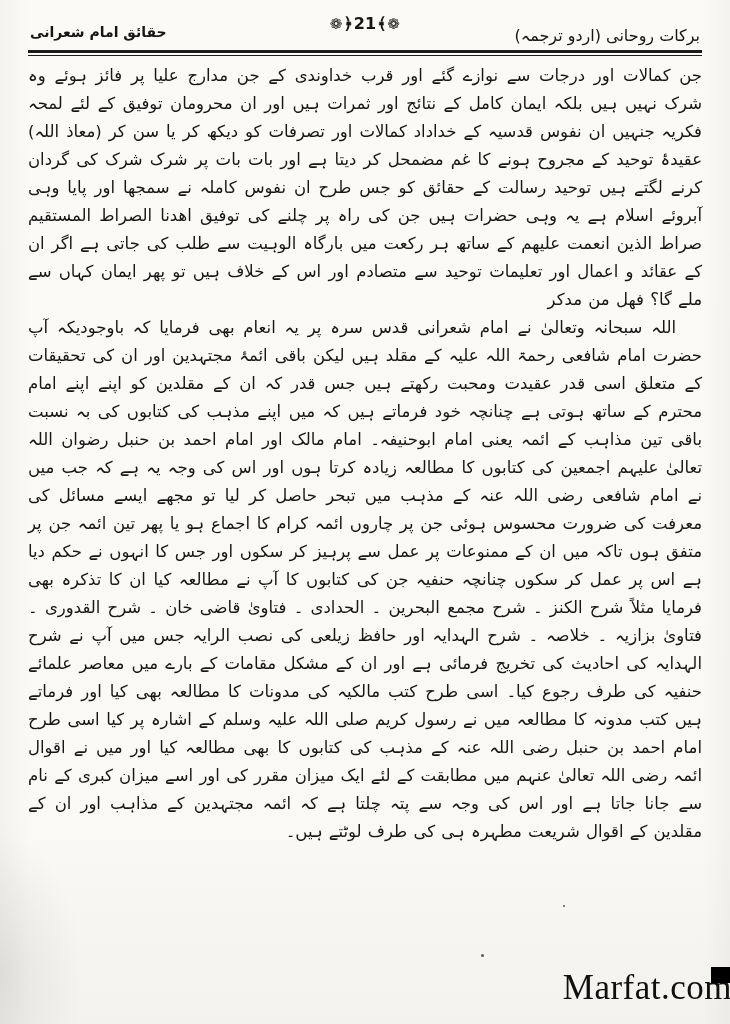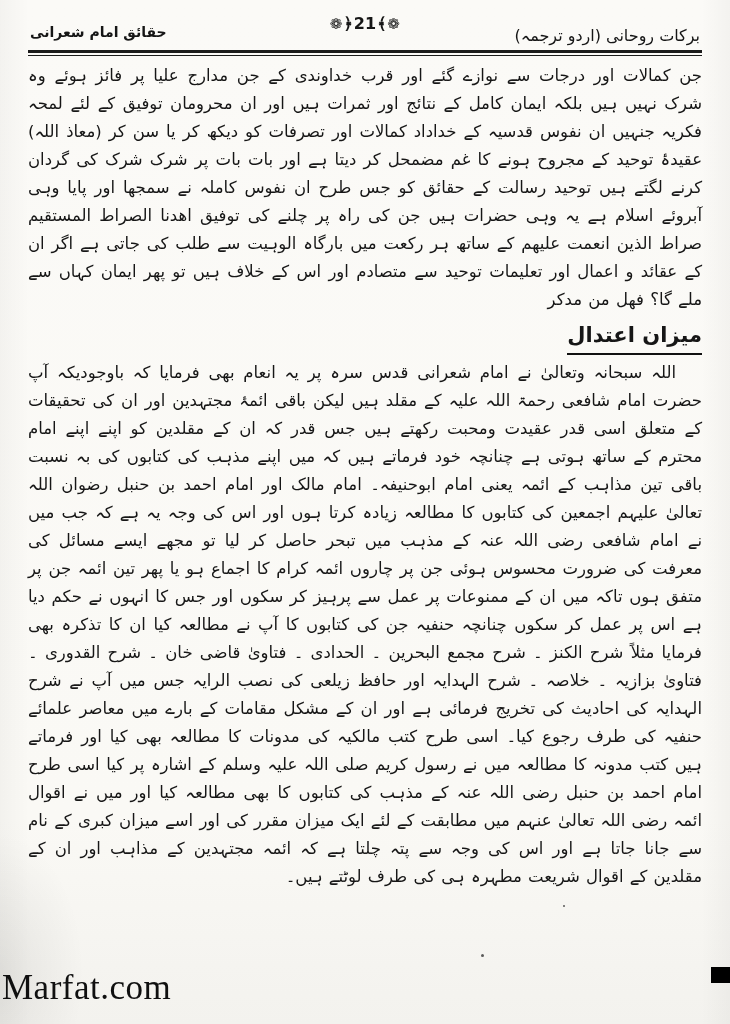--- a/index.html
+++ b/index.html
@@ -71,21 +71,21 @@
     display: inline-block;
     font-size: 21px; font-weight: bold;
     padding-bottom: 3px;
     border-bottom: 2px solid #111;
     line-height: 30px;
   }
 
   
   .watermark-row {
     position: absolute; left: 0; right: 0; top: 968px;
-    text-align: left;
+    text-align: right;
   }
   .watermark {
     display: inline-block;
     transform: translateX(2px); 
     font-family: "Liberation Serif", "DejaVu Serif", serif;
     font-size: 35px; color: #101010;
     letter-spacing: 0.5px;
     direction: ltr;
   }
   .redaction {
@@ -114,23 +114,20 @@
       <span>﴿</span>
       <span class="orn">❁</span>
     </span>
     <div class="rule"></div>
   </div>
 
   <div class="content">
 
     <p class="para">جن کمالات اور درجات سے نوازے گئے اور قرب خداوندی کے جن مدارج علیا پر فائز ہوئے وہ شرک نہیں ہیں بلکہ ایمان کامل کے نتائج اور ثمرات ہیں اور ان محرومان توفیق کے لئے لمحہ فکریہ جنہیں ان نفوس قدسیہ کے خداداد کمالات اور تصرفات کو دیکھ کر یا سن کر (معاذ اللہ) عقیدۂ توحید کے مجروح ہونے کا غم مضمحل کر دیتا ہے اور بات بات پر شرک شرک کی گردان کرنے لگتے ہیں توحید رسالت کے حقائق کو جس طرح ان نفوس کاملہ نے سمجھا اور پایا وہی آبروئے اسلام ہے یہ وہی حضرات ہیں جن کی راہ پر چلنے کی توفیق اھدنا الصراط المستقیم صراط الذین انعمت علیھم کے ساتھ ہر رکعت میں بارگاہ الوہیت سے طلب کی جاتی ہے اگر ان کے عقائد و اعمال اور تعلیمات توحید سے متصادم اور اس کے خلاف ہیں تو پھر ایمان کہاں سے ملے گا؟ فھل من مدکر</p>
 
-    <div class="heading-row right">
-      <span class="heading">میزان اعتدال</span>
-    </div>
 
     <p class="para indent-first">اللہ سبحانہ وتعالیٰ نے امام شعرانی قدس سرہ پر یہ انعام بھی فرمایا کہ باوجودیکہ آپ حضرت امام شافعی رحمۃ اللہ علیہ کے مقلد ہیں لیکن باقی ائمۂ مجتہدین اور ان کی تحقیقات کے متعلق اسی قدر عقیدت ومحبت رکھتے ہیں جس قدر کہ ان کے مقلدین کو اپنے اپنے امام محترم کے ساتھ ہوتی ہے چنانچہ خود فرماتے ہیں کہ میں اپنے مذہب کی کتابوں کی بہ نسبت باقی تین مذاہب کے ائمہ یعنی امام ابوحنیفہ۔ امام مالک اور امام احمد بن حنبل رضوان اللہ تعالیٰ علیہم اجمعین کی کتابوں کا مطالعہ زیادہ کرتا ہوں اور اس کی وجہ یہ ہے کہ جب میں نے امام شافعی رضی اللہ عنہ کے مذہب میں تبحر حاصل کر لیا تو مجھے ایسے مسائل کی معرفت کی ضرورت محسوس ہوئی جن پر چاروں ائمہ کرام کا اجماع ہو یا پھر تین ائمہ جن پر متفق ہوں تاکہ میں ان کے ممنوعات پر عمل سے پرہیز کر سکوں اور جس کا انہوں نے حکم دیا ہے اس پر عمل کر سکوں چنانچہ حنفیہ جن کی کتابوں کا آپ نے مطالعہ کیا ان کا تذکرہ بھی فرمایا مثلاً شرح الکنز ۔ شرح مجمع البحرین ۔ الحدادی ۔ فتاویٰ قاضی خان ۔ شرح القدوری ۔ فتاویٰ بزازیہ ۔ خلاصہ ۔ شرح الہدایہ اور حافظ زیلعی کی نصب الرایہ جس میں آپ نے شرح الہدایہ کی احادیث کی تخریج فرمائی ہے اور ان کے مشکل مقامات کے بارے میں معاصر علمائے حنفیہ کی طرف رجوع کیا۔ اسی طرح کتب مالکیہ کی مدونات کا مطالعہ بھی کیا اور فرماتے ہیں کتب مدونہ کا مطالعہ میں نے رسول کریم صلی اللہ علیہ وسلم کے اشارہ پر کیا اسی طرح امام احمد بن حنبل رضی اللہ عنہ کے مذہب کی کتابوں کا بھی مطالعہ کیا اور میں نے اقوال ائمہ رضی اللہ تعالیٰ عنہم میں مطابقت کے لئے ایک میزان مقرر کی اور اسے میزان کبری کے نام سے جانا جاتا ہے اور اس کی وجہ سے پتہ چلتا ہے کہ ائمہ مجتہدین کے مذاہب اور ان کے مقلدین کے اقوال شریعت مطہرہ ہی کی طرف لوٹتے ہیں۔</p>
 
   </div>
 
   <div class="watermark-row">
     <span class="watermark">Marfat.com</span>
   </div>
 
   <div class="redaction"></div>

